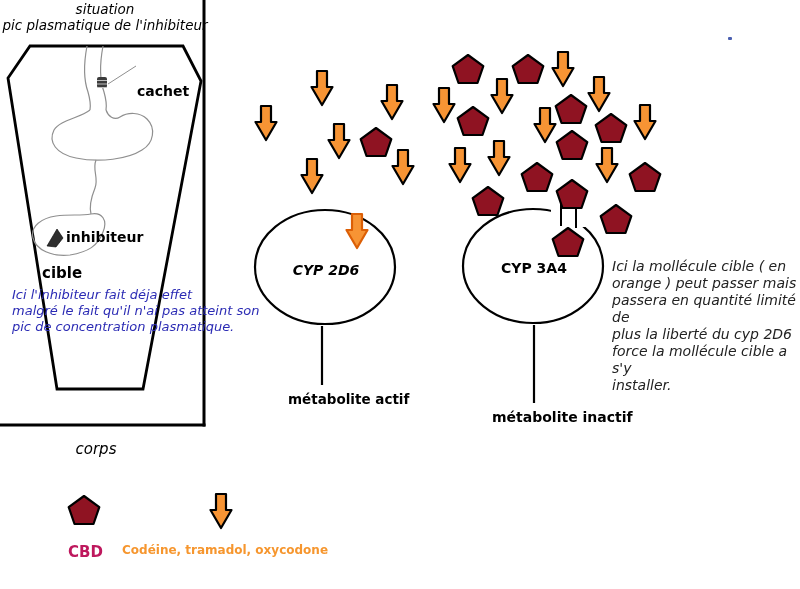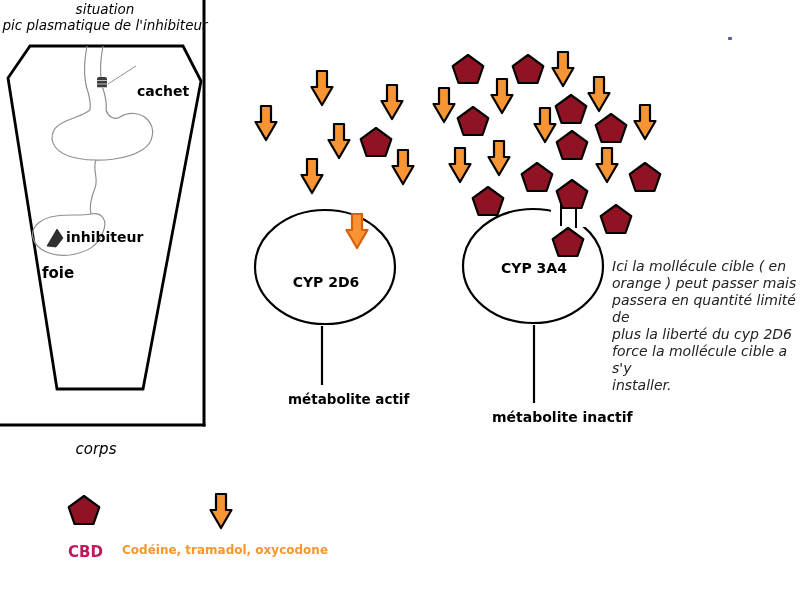--- a/index.html
+++ b/index.html
@@ -87,24 +87,27 @@
         <polygon points="216,494 226,494 226,510 231.5,510 221,528 210.5,510 216,510" fill="#F79434" stroke="#000000" stroke-width="2.2" stroke-linejoin="round"></polygon>
       </g>
   </svg>
 
   <div class="lbl it heading" style="left:0px;top:2px;">
     <div>situation</div>
     <div>pic plasmatique de l'inhibiteur</div>
   </div>
   <div class="lbl bold small-b" style="left:137px;top:63px;margin-top:20px;">cachet</div>
   <div class="lbl bold small-b" style="left:66px;top:229px;text-align:right;">inhibiteur</div>
-  <div class="lbl bold" style="left:42px;top:265px;font-size:15px;">foie</div>
+  <div class="lbl bold" style="left:42px;top:265px;font-size:15px;">cible</div>
+  <div class="lbl it note" style="left: 12px; top: 287px; width: 260px; font-size: 13px; line-height: 16px; color: rgb(43, 43, 180);">Ici l'inhibiteur fait déja effet
+malgré le fait qu'il n'ai pas atteint son
+pic de concentration plasmatique.</div>
   <div class="lbl it" style="left:96px;top:394px;font-size:15px;transform:translateX(-50%);margin-top:47px;">corps</div>
 
-  <div class="lbl bold small-b center-x" style="left:326px;top:274px;">CYP 2D6</div>
+  <div class="lbl bold small-b center-x" style="left:326px;top:262px;font-style:italic;">CYP 2D6</div>
   <div class="lbl bold small-b center-x" style="left:534px;top:260px;">CYP 3A4</div>
   <div class="lbl bold" style="left:288px;top:392px;font-size:13.5px;">métabolite actif</div>
   <div class="lbl bold small-b" style="left:492px;top:409px;">métabolite inactif</div>
   <div class="lbl it note" style="left:612px;top:258px;width:195px;font-size:14px;line-height:17px;color:#222;">Ici la mollécule cible ( en
 orange ) peut passer mais
 passera en quantité limité de
 plus la liberté du cyp 2D6
 force la mollécule cible a s'y
 installer.</div>
 

